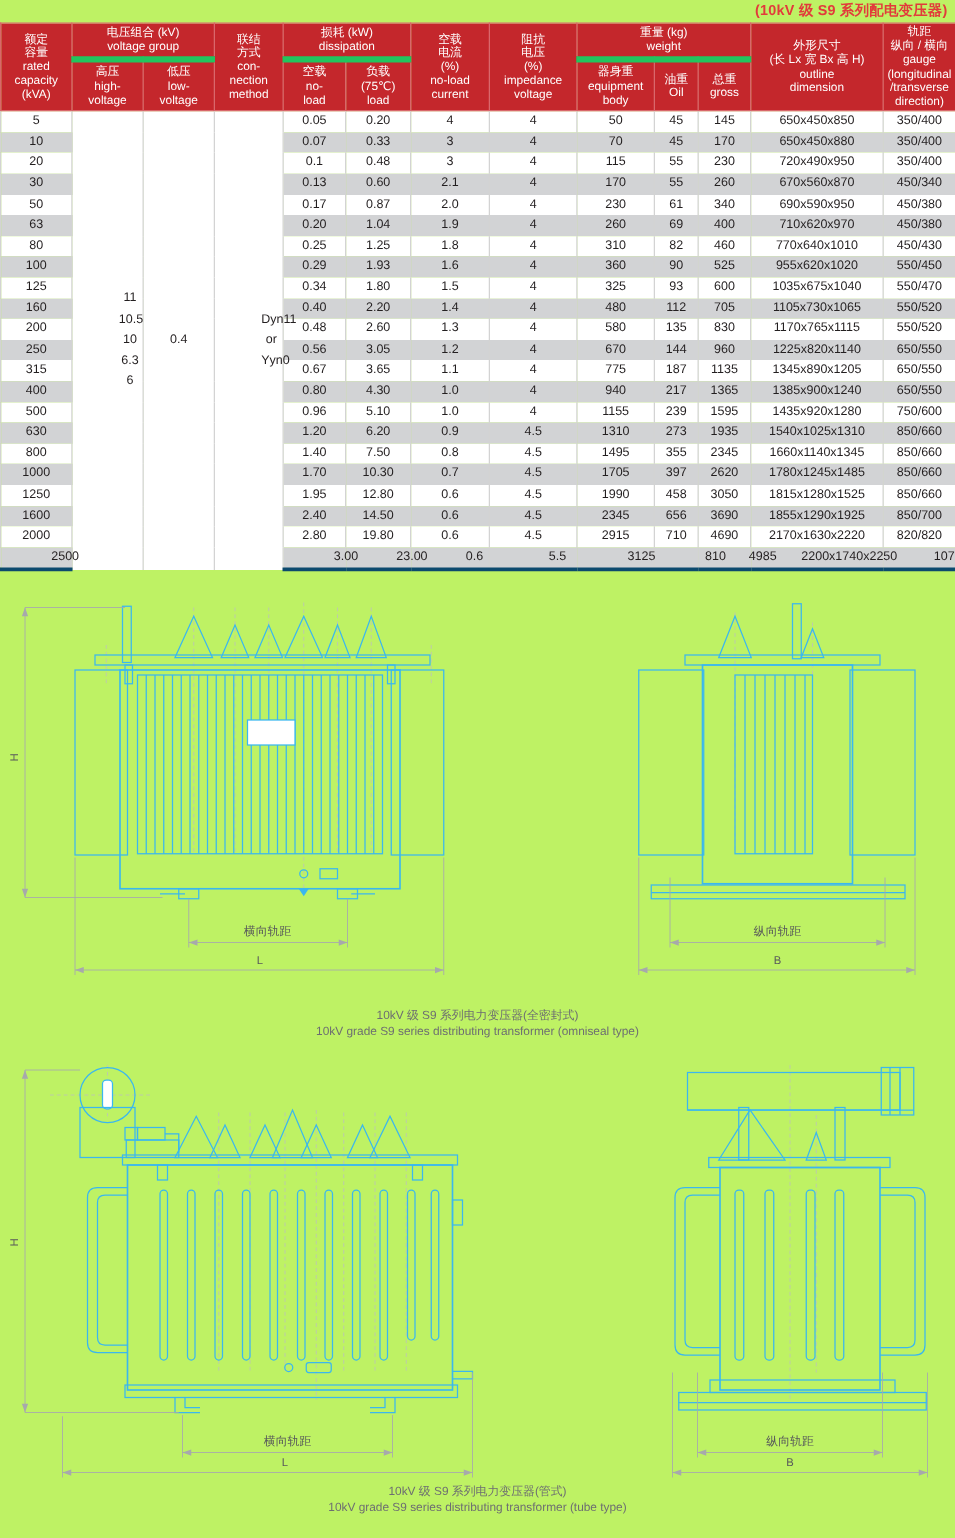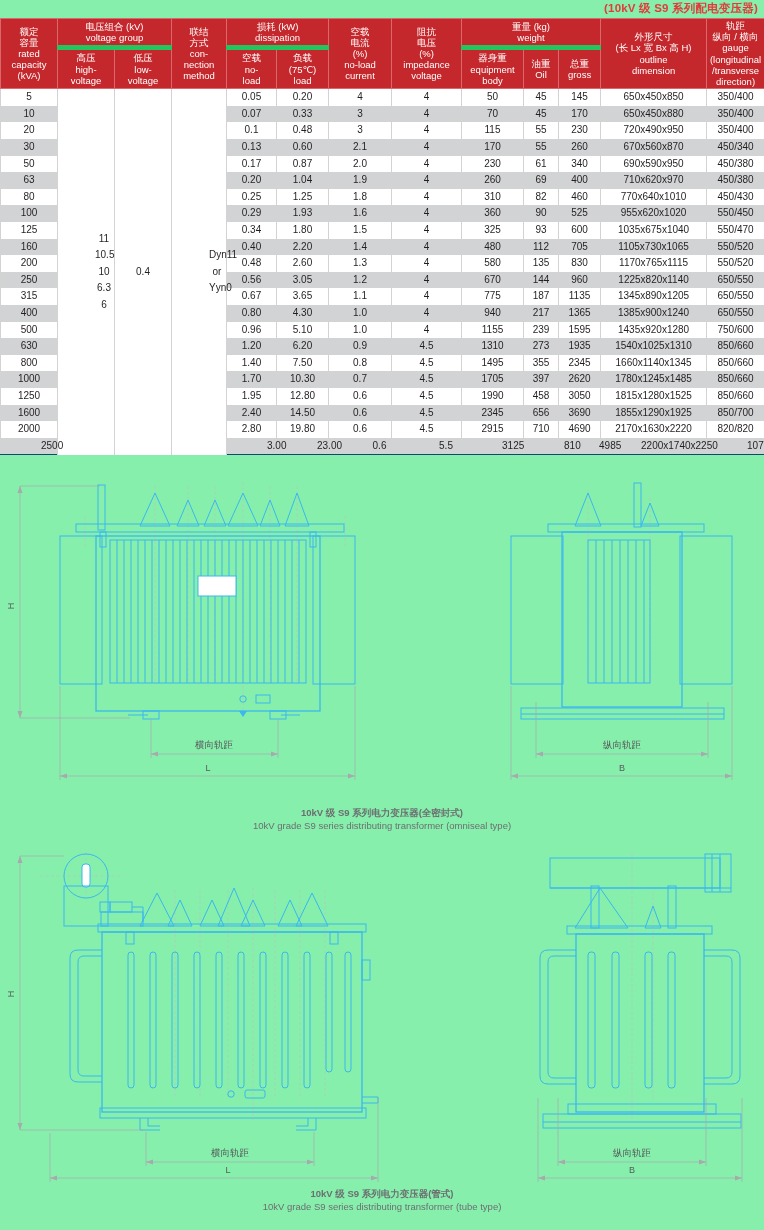--- a/index.html
+++ b/index.html
@@ -6,21 +6,21 @@
   html, body {
     margin: 0; padding: 0;
     background: #ffffff;
     font-family: "Liberation Sans", "DejaVu Sans", sans-serif;
   }
   #page {
     position: relative;
     width: 764px;
     height: 1230px;
     overflow: hidden;
-    background: #86efac;
+    background: #bef264;
   }
 
   
   .doc-title {
     position: absolute;
     top: 1px;
     right: 6px;
     font-size: 11.5px;
     font-weight: bold;
     color: #e23b3b;
@@ -58,40 +58,40 @@
     font-size: 10px;
     color: #231f20;
     text-align: center;
     height: 16.6px;
     padding: 0 1px;
     line-height: 16.6px;
     white-space: nowrap;
   }
   table.spec tbody tr.odd td { background: #ffffff; }
   table.spec tbody tr.even td { background: #d2d3d5; }
-  table.spec tbody tr:last-child td { border-bottom: 1px solid #0c4a6e; padding-left: 40px; }
+  table.spec tbody tr:last-child td { border-bottom: 3px solid #0c4a6e; padding-left: 40px; }
   td.merged {
     vertical-align: middle;
     line-height: 1.35;
     font-size: 10px;
     background: #ffffff !important;
     border-top: none;
     border-bottom: none;
   }
   td.merged .stack > div { display: block; margin-left: 36px; }
 
   
   .fig-block { position: absolute; left: 0; width: 764px; }
   .fig-row { position: relative; width: 624px; }
   .caption {
     text-align: center;
     line-height: 1.35;
     color: #6d6e71;
   }
-  .caption .cn { font-size: 9.5px; font-weight: bold; }
+  .caption .cn { font-size: 9.5px; font-weight: normal; }
   .caption .en { font-size: 9.5px; font-weight: normal; }
   svg { display: block; }
   .ln { fill: none; stroke: #3ab7ef; stroke-width: 1; }
   .ln2 { fill: none; stroke: #3ab7ef; stroke-width: 1.3; }
   .dim { fill: none; stroke: #a7a9ac; stroke-width: .7; }
   .cl { fill: none; stroke: #bcbec0; stroke-width: .6; stroke-dasharray: 3 2.5; }
   .dimtxt { font-size: 9px; fill: #58595b; font-family: "Liberation Sans", sans-serif; }
   .cntxt { font-size: 9.5px; fill: #58595b; font-family: "Liberation Sans", sans-serif; }
   .arw { fill: #a7a9ac; }
 </style>

